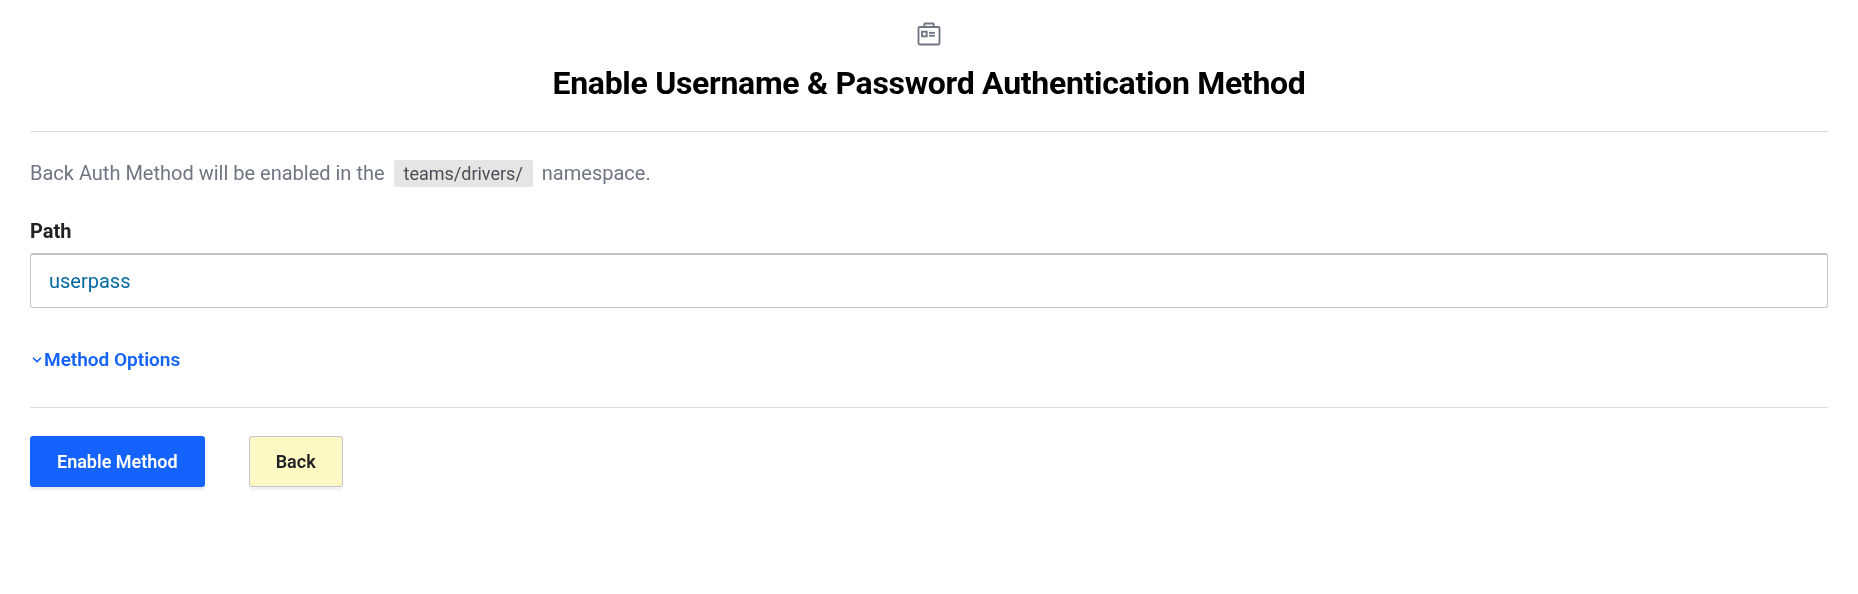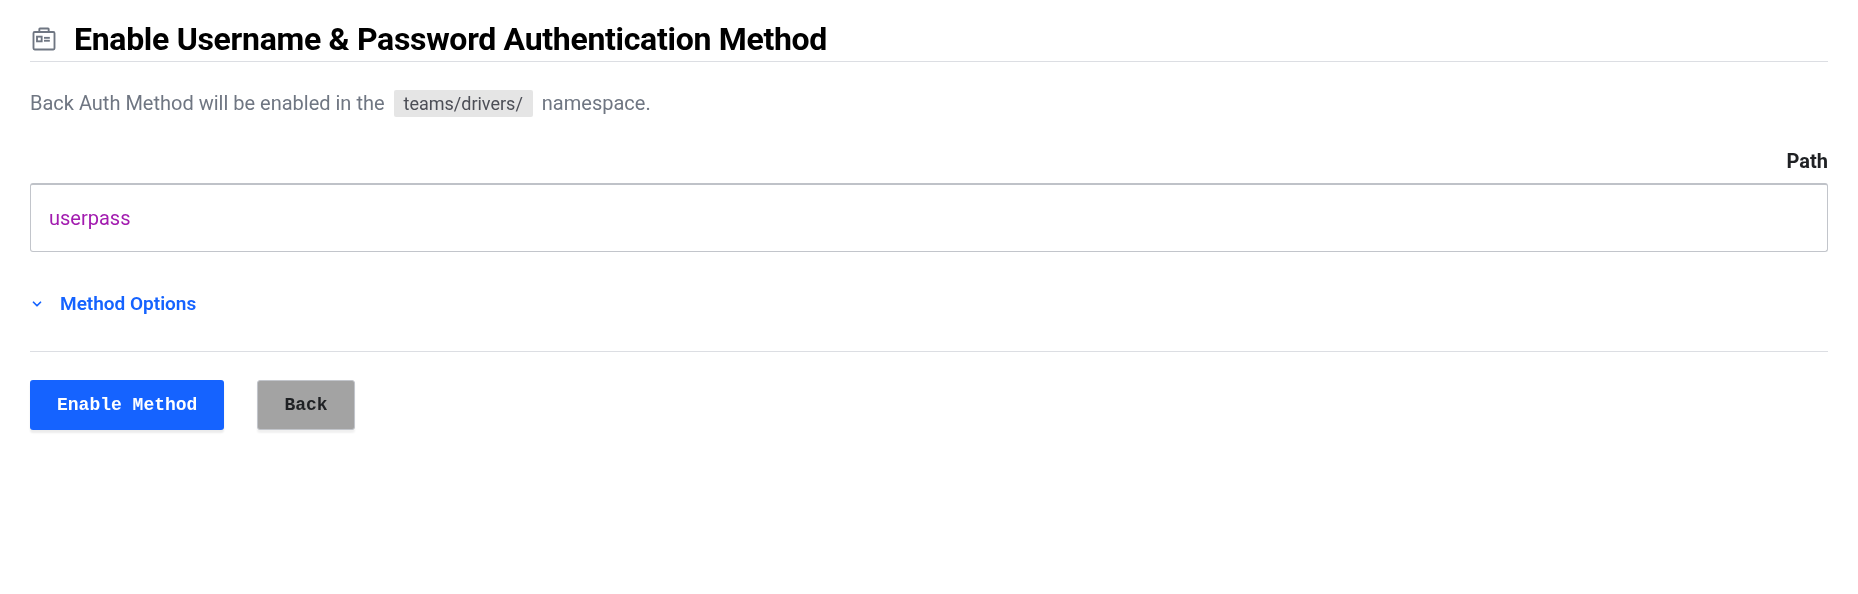--- a/index.html
+++ b/index.html
@@ -10,22 +10,23 @@
     body {
       font-family: -apple-system, BlinkMacSystemFont, "Segoe UI", Roboto, Helvetica, Arial, sans-serif;
       background: #ffffff;
       padding: 20px 30px;
       color: #1f2124;
     }
     .header-row {
       display: flex;
       align-items: center;
       gap: 16px;
-      padding-bottom: 3px;
+      padding-bottom: 29px;
       border-bottom: 1px solid #dcdee3;
+      flex-direction: column;
     }
     .header-icon {
       width: 28px;
       height: 28px;
       color: #6f7682;
       flex-shrink: 0;
     }
     .page-title {
       font-size: 32px;
       font-weight: 700;
@@ -48,38 +49,37 @@
     }
     .form-group {
       margin-top: 32px;
     }
     .form-label {
       display: block;
       font-size: 20px;
       font-weight: 700;
       color: #1f2124;
       margin-bottom: 10px;
-      text-align: right;
     }
     .form-input {
       width: 100%;
-      padding: 21px 18px;
+      padding: 14px 18px;
       font-size: 20px;
-      color: #a21caf;
+      color: #0369a1;
       border: 1px solid #c2c5cb;
       border-top: 2px solid #bfc2c8;
       border-radius: 3px;
       background: #ffffff;
       outline: none;
       font-family: inherit;
     }
     .expand-toggle {
       display: inline-flex;
       align-items: center;
-      gap: 16px;
+      gap: 0;
       margin-top: 40px;
       color: #1563ff;
       font-size: 19px;
       font-weight: 600;
       cursor: pointer;
       background: none;
       border: none;
       font-family: inherit;
     }
     .chevron {
@@ -87,43 +87,43 @@
       height: 14px;
       flex-shrink: 0;
     }
     .divider {
       margin-top: 36px;
       border: none;
       border-top: 1px solid #dcdee3;
     }
     .button-row {
       display: flex;
-      gap: 33px;
+      gap: 24px;
       margin-top: 28px;
-      font-family: Liberation Mono, monospace;
     }
     .btn {
       padding: 14px 26px;
       font-size: 18px;
       font-weight: 600;
       border-radius: 3px;
       cursor: pointer;
       font-family: inherit;
       border: 1px solid transparent;
     }
     .btn-primary {
       background: #1563ff;
       color: #ffffff;
       box-shadow: 0 3px 2px rgba(0,0,0,0.08);
     }
     .btn-secondary {
-      background: #a3a3a3;
+      background: #fef9c3;
       color: #1f2124;
       border: 1px solid #c2c5cb;
       box-shadow: 0 3px 2px rgba(0,0,0,0.06);
+      margin-left: 20px;
     }
   </style>
 </head>
 <body>
 
 
 
 <div class="header-row">
   <svg class="header-icon" viewBox="0 0 24 24" fill="none" stroke="currentColor" stroke-width="1.6">
     <rect x="3" y="6" width="18" height="15" rx="1"></rect>

